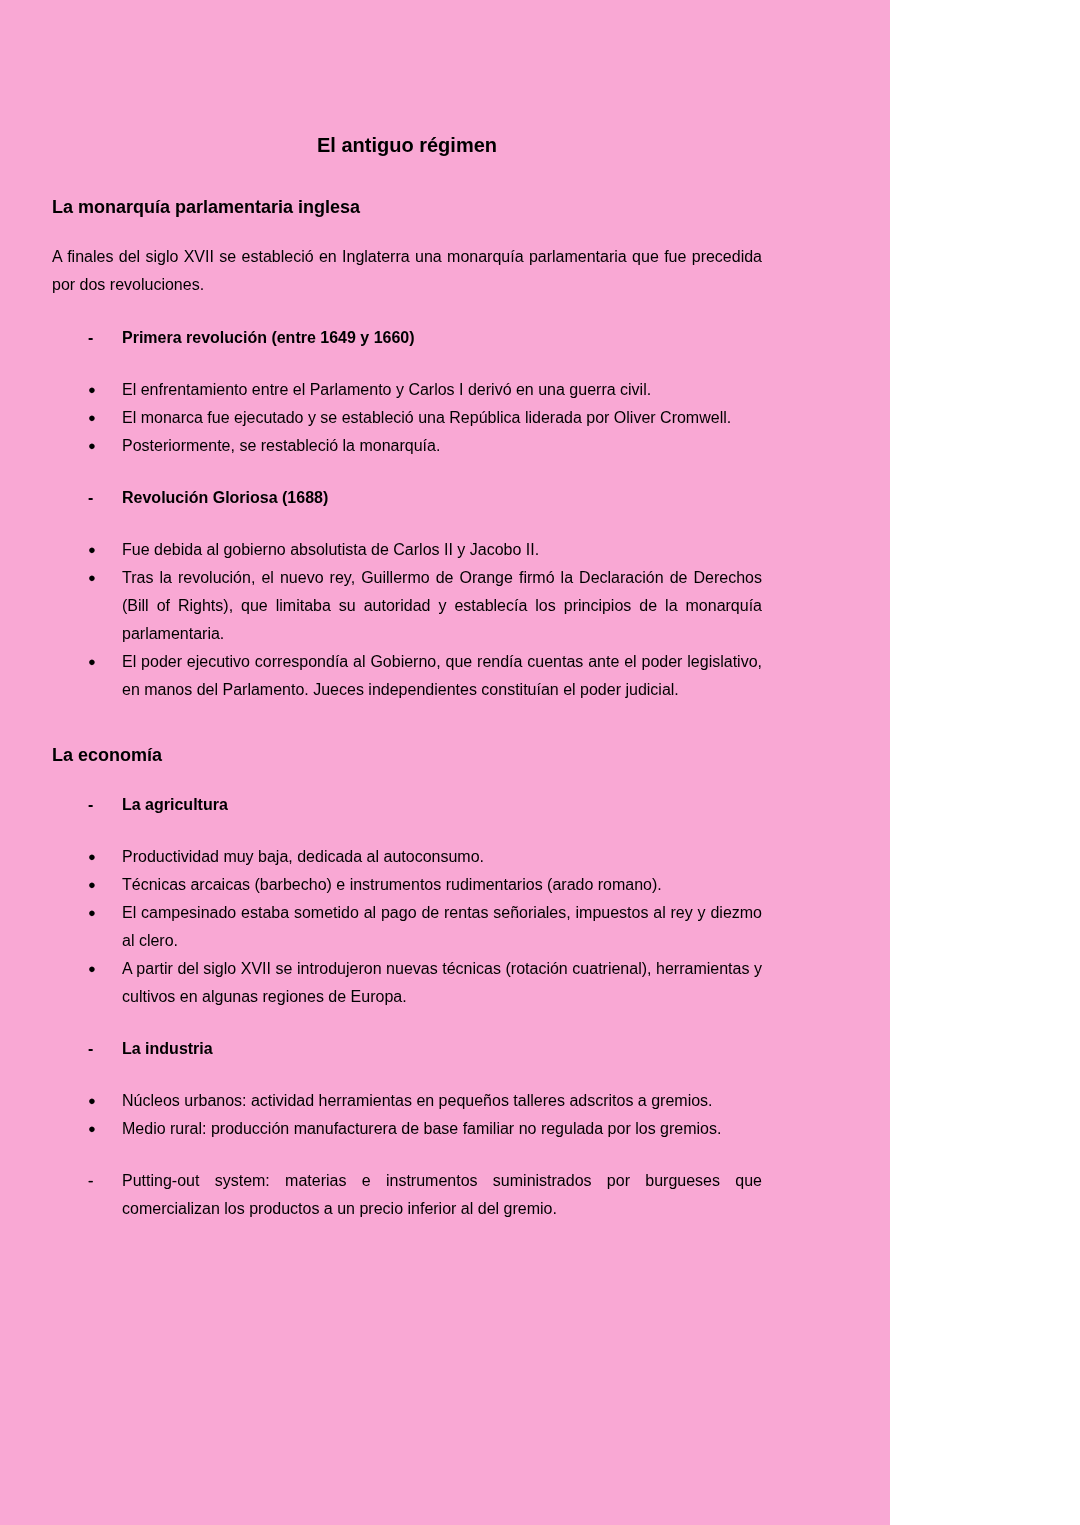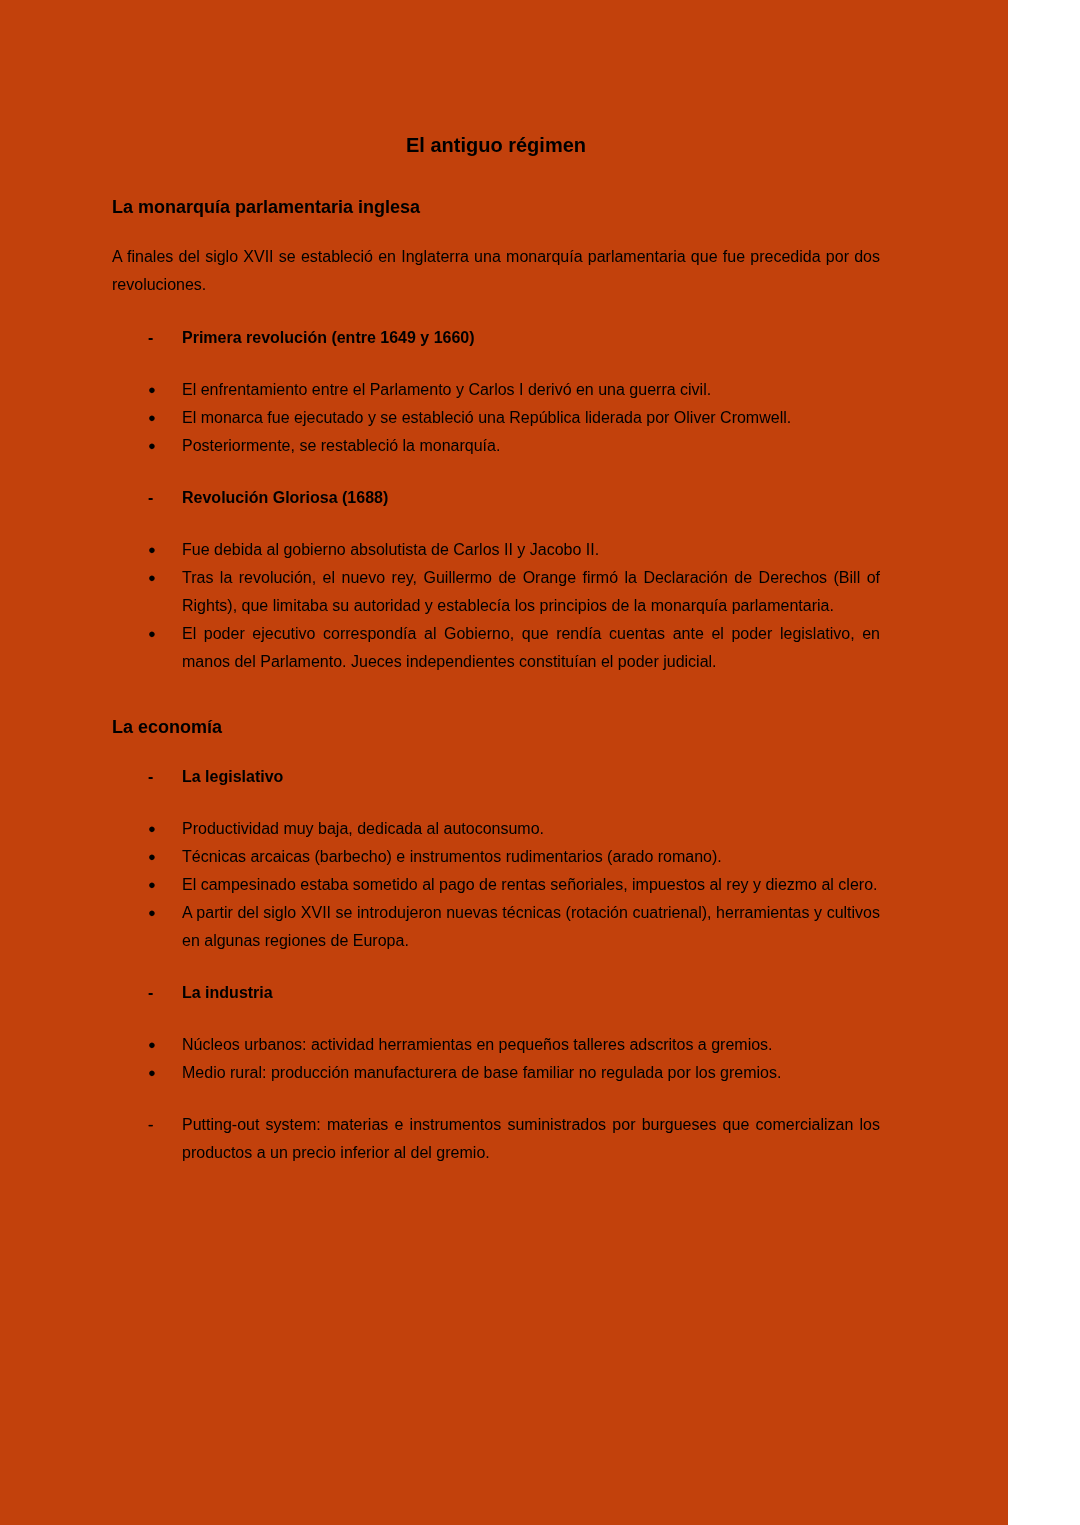--- a/index.html
+++ b/index.html
@@ -9,24 +9,24 @@
   }
   body {
     width: 1080px;
     height: 1525px;
     font-family: "Liberation Sans", "DejaVu Sans", sans-serif;
     color: #000000;
     -webkit-font-smoothing: antialiased;
   }
   .page {
     box-sizing: border-box;
-    width: 1008px;
+    width: 890px;
     min-height: 1525px;
-    padding: 131px 128px 40px 112px;
-    background: #c2410c;
+    padding: 131px 128px 40px 52px;
+    background: #f9a8d4;
   }
   .doc-title {
     font-size: 20px;
     line-height: 28px;
     font-weight: bold;
     text-align: center;
     margin: 0 0 34px 0;
   }
   .section-heading {
     font-size: 18px;
@@ -95,21 +95,21 @@
         <li class="list-item"><span class="marker bullet">●</span><span>El monarca fue ejecutado y se estableció una República liderada por Oliver Cromwell.</span></li>
         <li class="list-item"><span class="marker bullet">●</span><span>Posteriormente, se restableció la monarquía.</span></li>
       </ul>
       <div class="list-item subheading"><span class="marker dash">-</span><span>Revolución Gloriosa (1688)</span></div>
       <ul class="bullet-list">
         <li class="list-item"><span class="marker bullet">●</span><span>Fue debida al gobierno absolutista de Carlos II y Jacobo II.</span></li>
         <li class="list-item"><span class="marker bullet">●</span><span>Tras la revolución, el nuevo rey, Guillermo de Orange firmó la Declaración de Derechos (Bill of Rights), que limitaba su autoridad y establecía los principios de la monarquía parlamentaria.</span></li>
         <li class="list-item"><span class="marker bullet">●</span><span>El poder ejecutivo correspondía al Gobierno, que rendía cuentas ante el poder legislativo, en manos del Parlamento. Jueces independientes constituían el poder judicial.</span></li>
       </ul>
       <h2 class="section-heading">La economía</h2>
-      <div class="list-item subheading"><span class="marker dash">-</span><span>La legislativo</span></div>
+      <div class="list-item subheading"><span class="marker dash">-</span><span>La agricultura</span></div>
       <ul class="bullet-list">
         <li class="list-item"><span class="marker bullet">●</span><span>Productividad muy baja, dedicada al autoconsumo.</span></li>
         <li class="list-item"><span class="marker bullet">●</span><span>Técnicas arcaicas (barbecho) e instrumentos rudimentarios (arado romano).</span></li>
         <li class="list-item"><span class="marker bullet">●</span><span>El campesinado estaba sometido al pago de rentas señoriales, impuestos al rey y diezmo al clero.</span></li>
         <li class="list-item"><span class="marker bullet">●</span><span>A partir del siglo XVII se introdujeron nuevas técnicas (rotación cuatrienal), herramientas y cultivos en algunas regiones de Europa.</span></li>
       </ul>
       <div class="list-item subheading"><span class="marker dash">-</span><span>La industria</span></div>
       <ul class="bullet-list">
         <li class="list-item"><span class="marker bullet">●</span><span>Núcleos urbanos: actividad herramientas en pequeños talleres adscritos a gremios.</span></li>
         <li class="list-item"><span class="marker bullet">●</span><span>Medio rural: producción manufacturera de base familiar no regulada por los gremios.</span></li>

